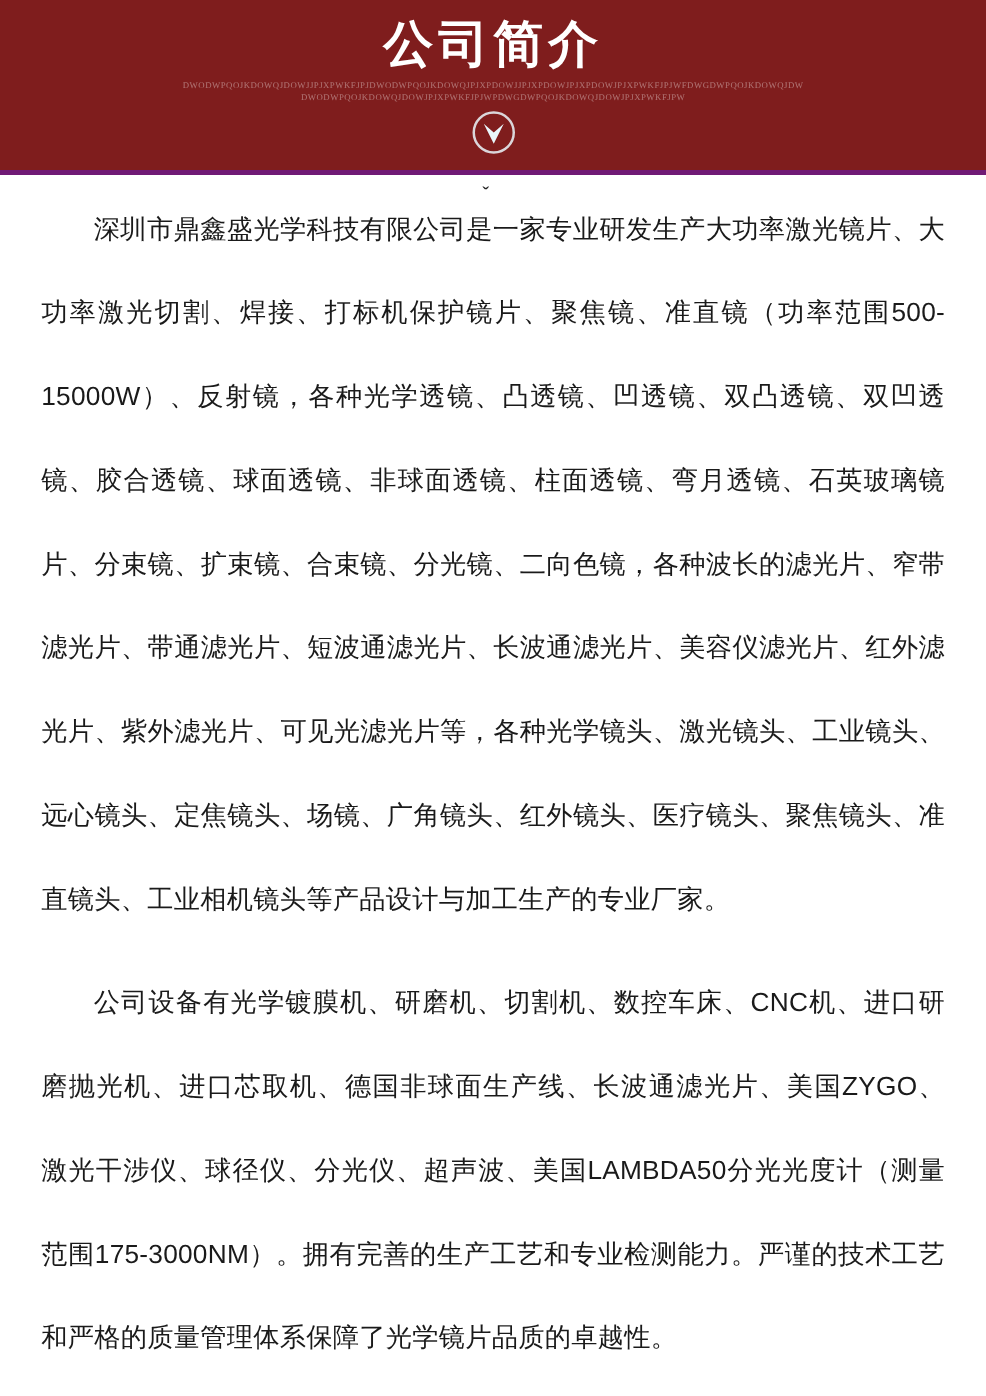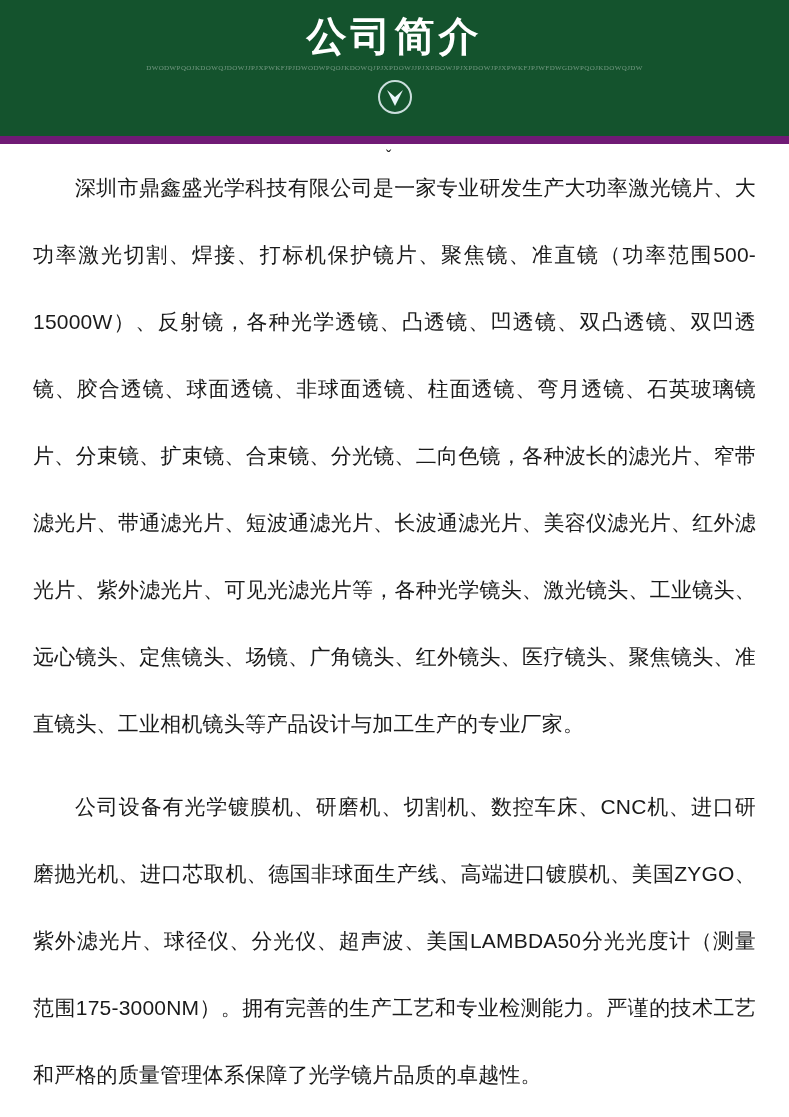--- a/index.html
+++ b/index.html
@@ -8,22 +8,22 @@
     position: relative;
     width: 789px;
     height: 1117px;
     background: #ffffff;
     overflow: hidden;
   }
 
   
   .banner {
     height: 136px;
-    background: #14532d;
-    border-bottom: 8px solid #701a75;
+    background: #7f1d1d;
+    border-bottom: 4px solid #701a75;
     text-align: center;
     overflow: hidden;
   }
   .banner-title {
     padding-top: 12px;
     font-size: 40px;
     line-height: 48px;
     font-weight: 700;
     letter-spacing: 4px;
     color: #ffffff;
@@ -70,32 +70,33 @@
 </head>
 <body>
 
 <div id="page">
 
   <div class="banner">
     <div class="banner-title">公司简介</div>
 
     <div class="deco-block">
       <div class="deco-line">DWODWPQOJKDOWQJDOWJJPJXPWKFJPJDWODWPQOJKDOWQJPJXPDOWJJPJXPDOWJPJXPDOWJPJXPWKFJPJWFDWGDWPQOJKDOWQJDW</div>
+      <div class="deco-line">DWODWPQOJKDOWQJDOWJPJXPWKFJPJWPDWGDWPQOJKDOWQJDOWJPJXPWKFJPW</div>
     </div>
 
     <div class="scroll-wrap">
       <span>
         <svg width="36" height="36" viewBox="0 0 36 36">
           <circle cx="18" cy="18" r="16" fill="none" stroke="rgba(235,247,252,0.85)" stroke-width="2"></circle>
           <path d="M10 11 L18 18 L26 11 L18 27 Z" fill="#e9f6fb"></path>
         </svg>
       </span>
     </div>
   </div>
 
   <div class="article">
     <p>深圳市鼎鑫盛光学科技有限公司是一家专业研发生产大功率激光镜片、大功率激光切割、焊接、打标机保护镜片、聚焦镜、准直镜（功率范围500-15000W）、反射镜，各种光学透镜、凸透镜、凹透镜、双凸透镜、双凹透镜、胶合透镜、球面透镜、非球面透镜、柱面透镜、弯月透镜、石英玻璃镜片、分束镜、扩束镜、合束镜、分光镜、二向色镜，各种波长的滤光片、窄带滤光片、带通滤光片、短波通滤光片、长波通滤光片、美容仪滤光片、红外滤光片、紫外滤光片、可见光滤光片等，各种光学镜头、激光镜头、工业镜头、远心镜头、定焦镜头、场镜、广角镜头、红外镜头、医疗镜头、聚焦镜头、准直镜头、工业相机镜头等产品设计与加工生产的专业厂家。</p>
-    <p>公司设备有光学镀膜机、研磨机、切割机、数控车床、CNC机、进口研磨抛光机、进口芯取机、德国非球面生产线、高端进口镀膜机、美国ZYGO、　紫外滤光片、球径仪、分光仪、超声波、美国LAMBDA50分光光度计（测量范围175-3000NM）。拥有完善的生产工艺和专业检测能力。严谨的技术工艺和严格的质量管理体系保障了光学镜片品质的卓越性。</p>
+    <p>公司设备有光学镀膜机、研磨机、切割机、数控车床、CNC机、进口研磨抛光机、进口芯取机、德国非球面生产线、长波通滤光片、美国ZYGO、　激光干涉仪、球径仪、分光仪、超声波、美国LAMBDA50分光光度计（测量范围175-3000NM）。拥有完善的生产工艺和专业检测能力。严谨的技术工艺和严格的质量管理体系保障了光学镜片品质的卓越性。</p>
   </div>
 
   <span class="stray-mark">ˇ</span>
 
 </div>
 
 </body></html>

